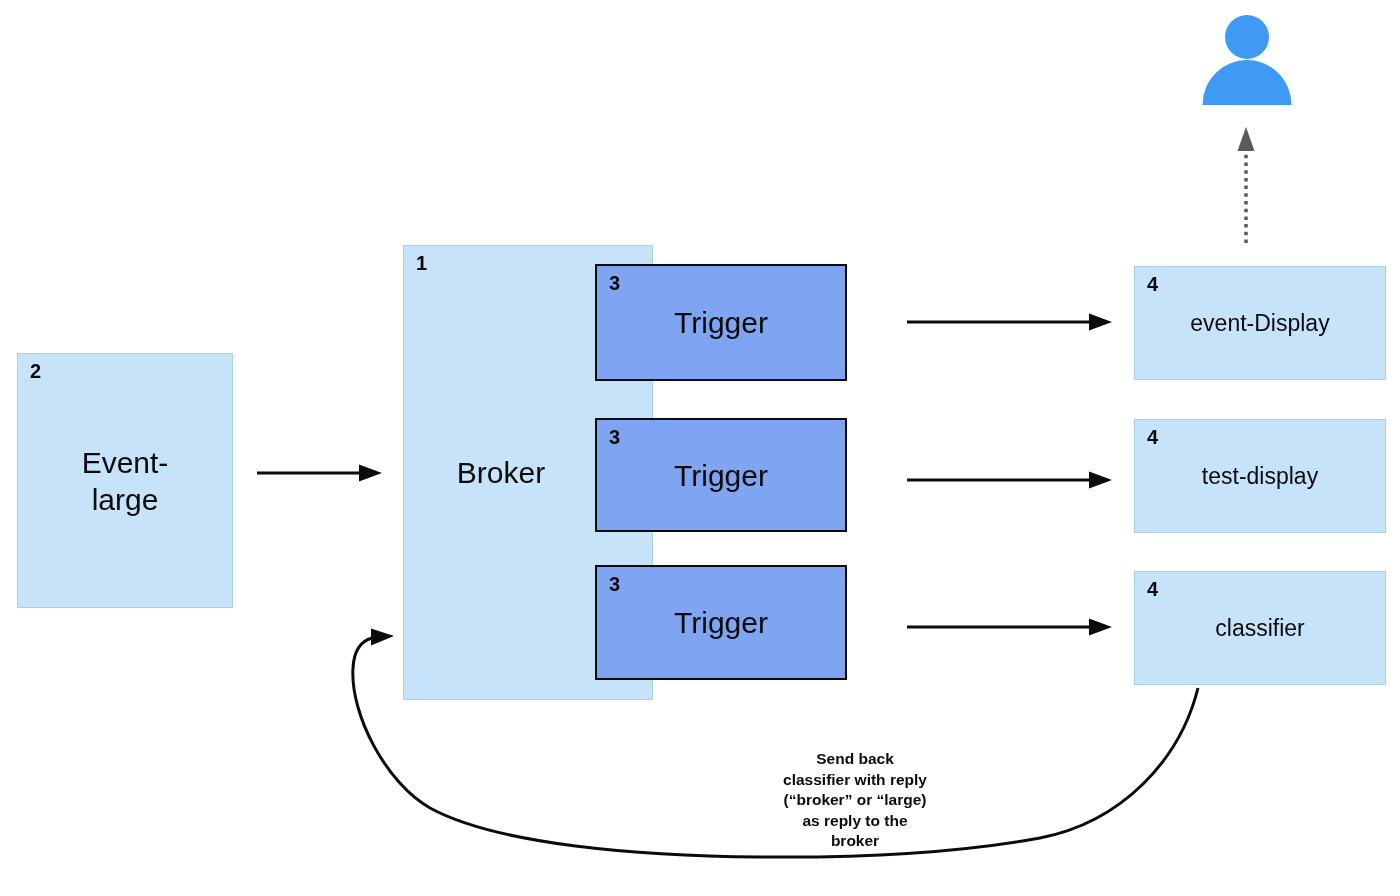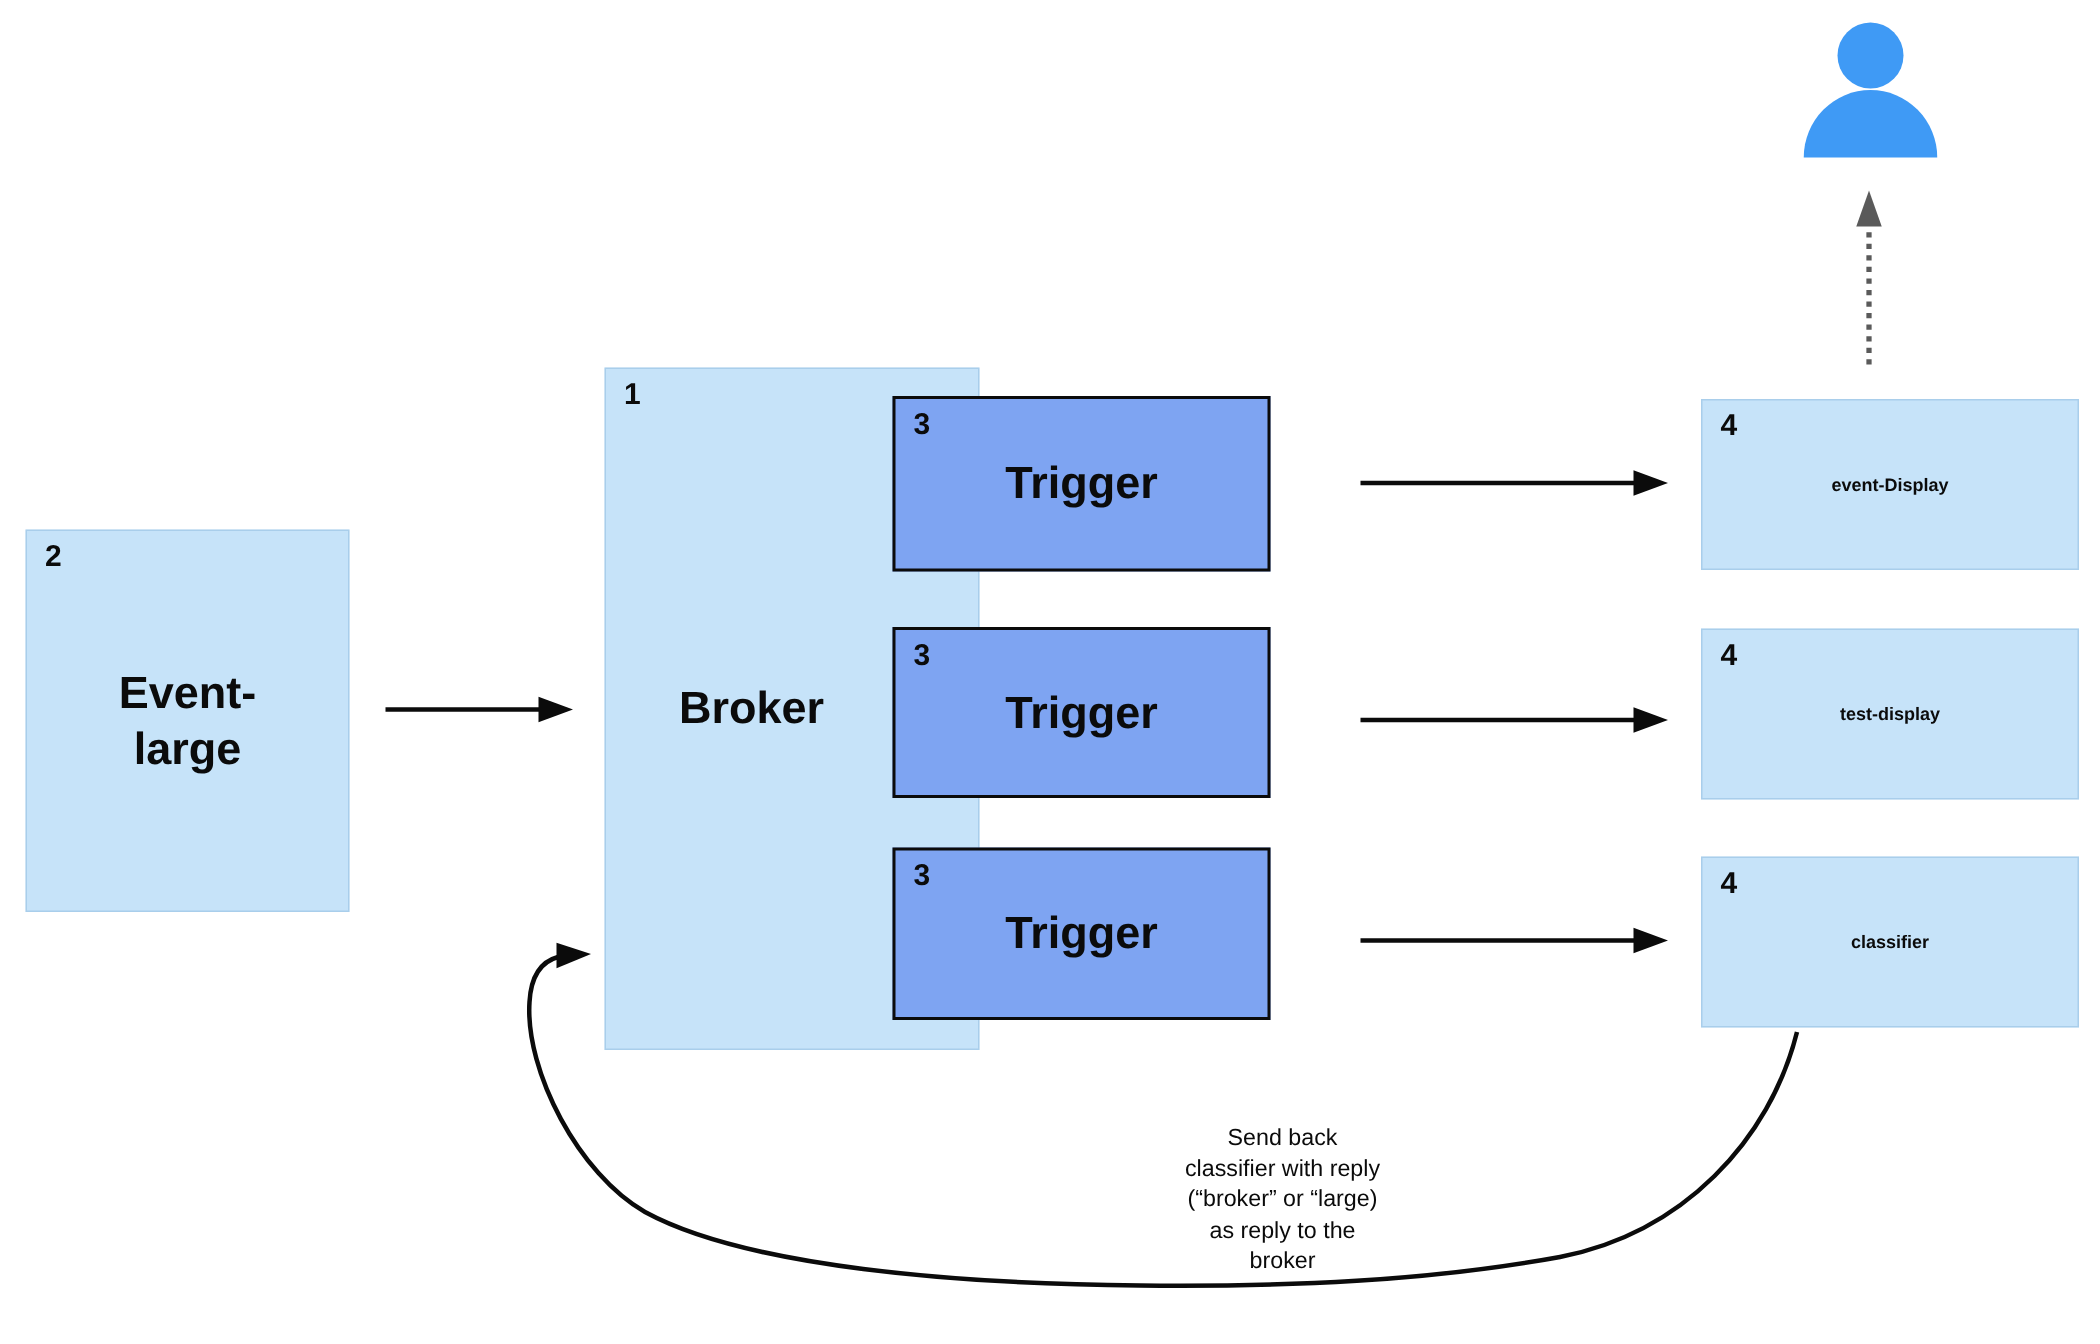--- a/index.html
+++ b/index.html
@@ -10,28 +10,28 @@
   .box { position:absolute; box-sizing:border-box; }
   .light-box { background:#C6E3F9; border:1px solid rgba(125,175,215,0.40); }
   .trigger-box { background:#7EA4F2; border:2px solid #0b0b0b; z-index:3; }
   .num {
     position:absolute; top:7px; left:12px;
     font-size:20px; font-weight:700; line-height:1;
   }
   .center-label {
     position:absolute; left:0; top:0; right:0; bottom:0;
     display:flex; flex-direction:column; align-items:center; justify-content:center;
-    font-weight:700; text-align:center;
+    font-weight:400; text-align:center;
   }
   .big-label { font-size:30px; line-height:37px; }
-  .small-label { font-size:12px; }
+  .small-label { font-size:23px; }
   .broker-label { padding-right:54px; }
   .annotation {
     position:absolute; left:755px; top:749px; width:200px;
-    font-size:15.5px; line-height:20.5px; font-weight:400; text-align:center;
+    font-size:15.5px; line-height:20.5px; font-weight:700; text-align:center;
     z-index:4;
   }
   .annotation span { display:block; }
   svg.layer { position:absolute; left:0; top:0; z-index:5; pointer-events:none; }
   .z1 { z-index:1; }
 </style>
 </head>
 <body>
 
 <div class="stage">

